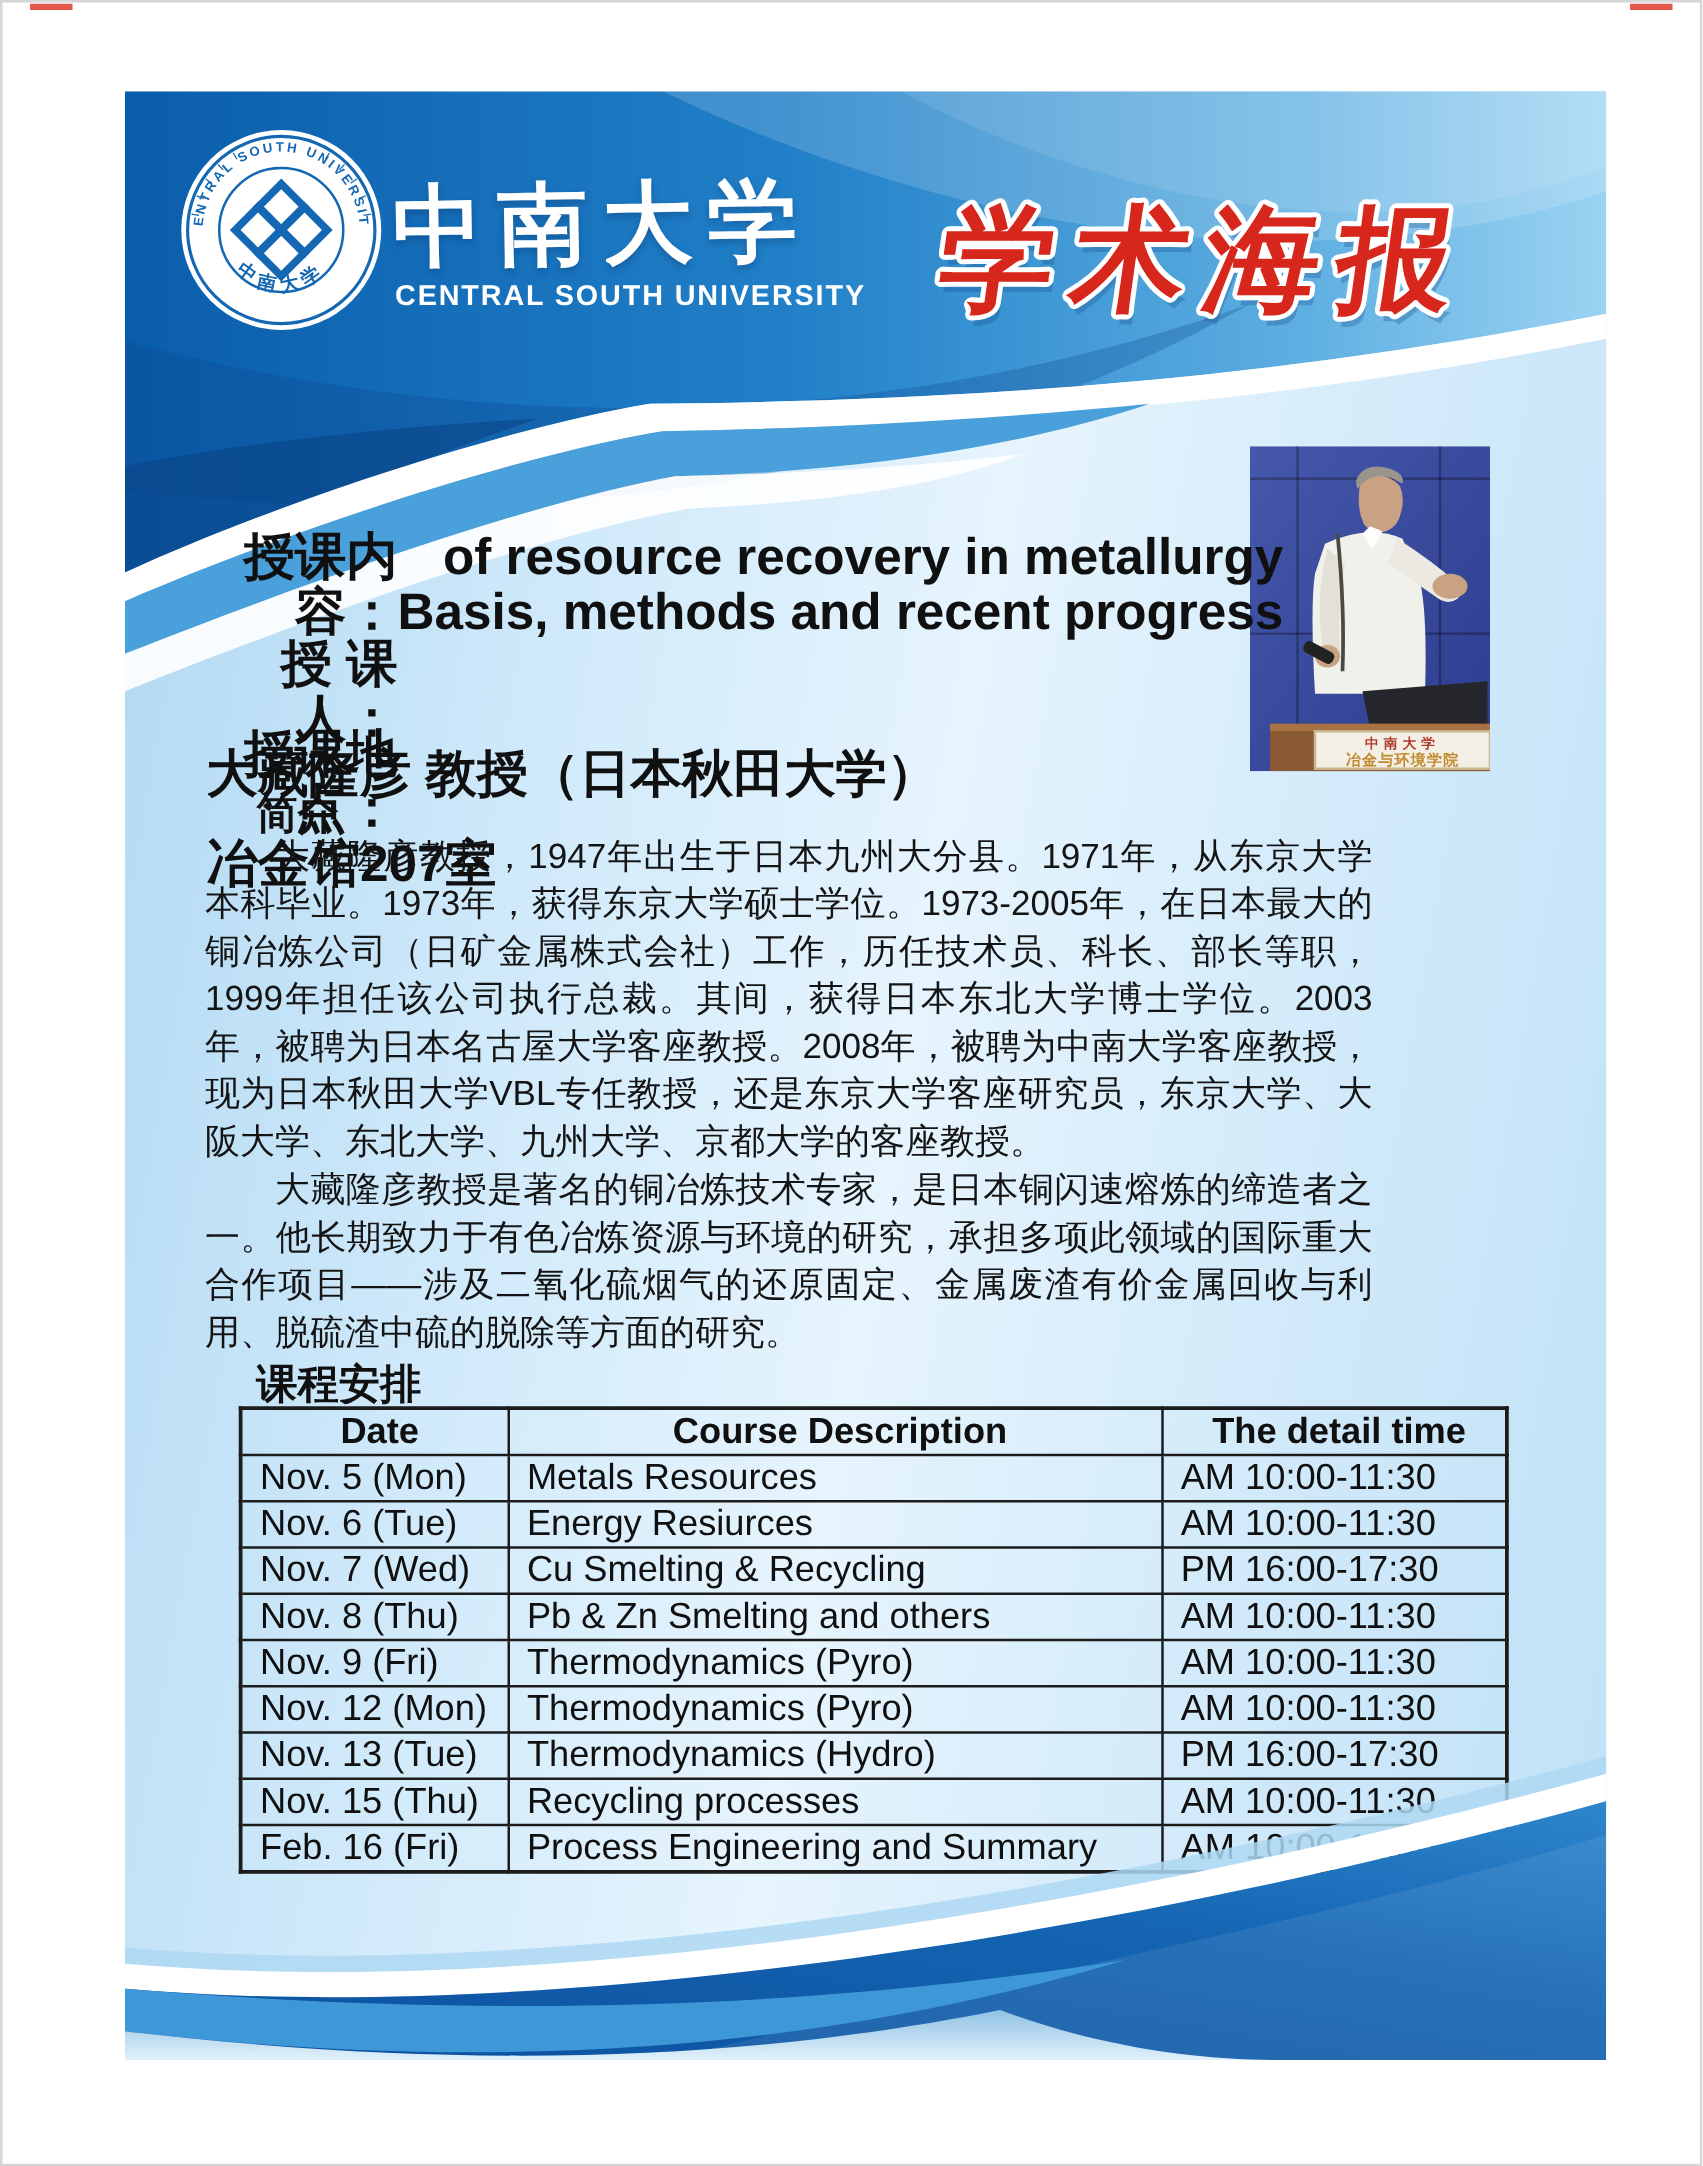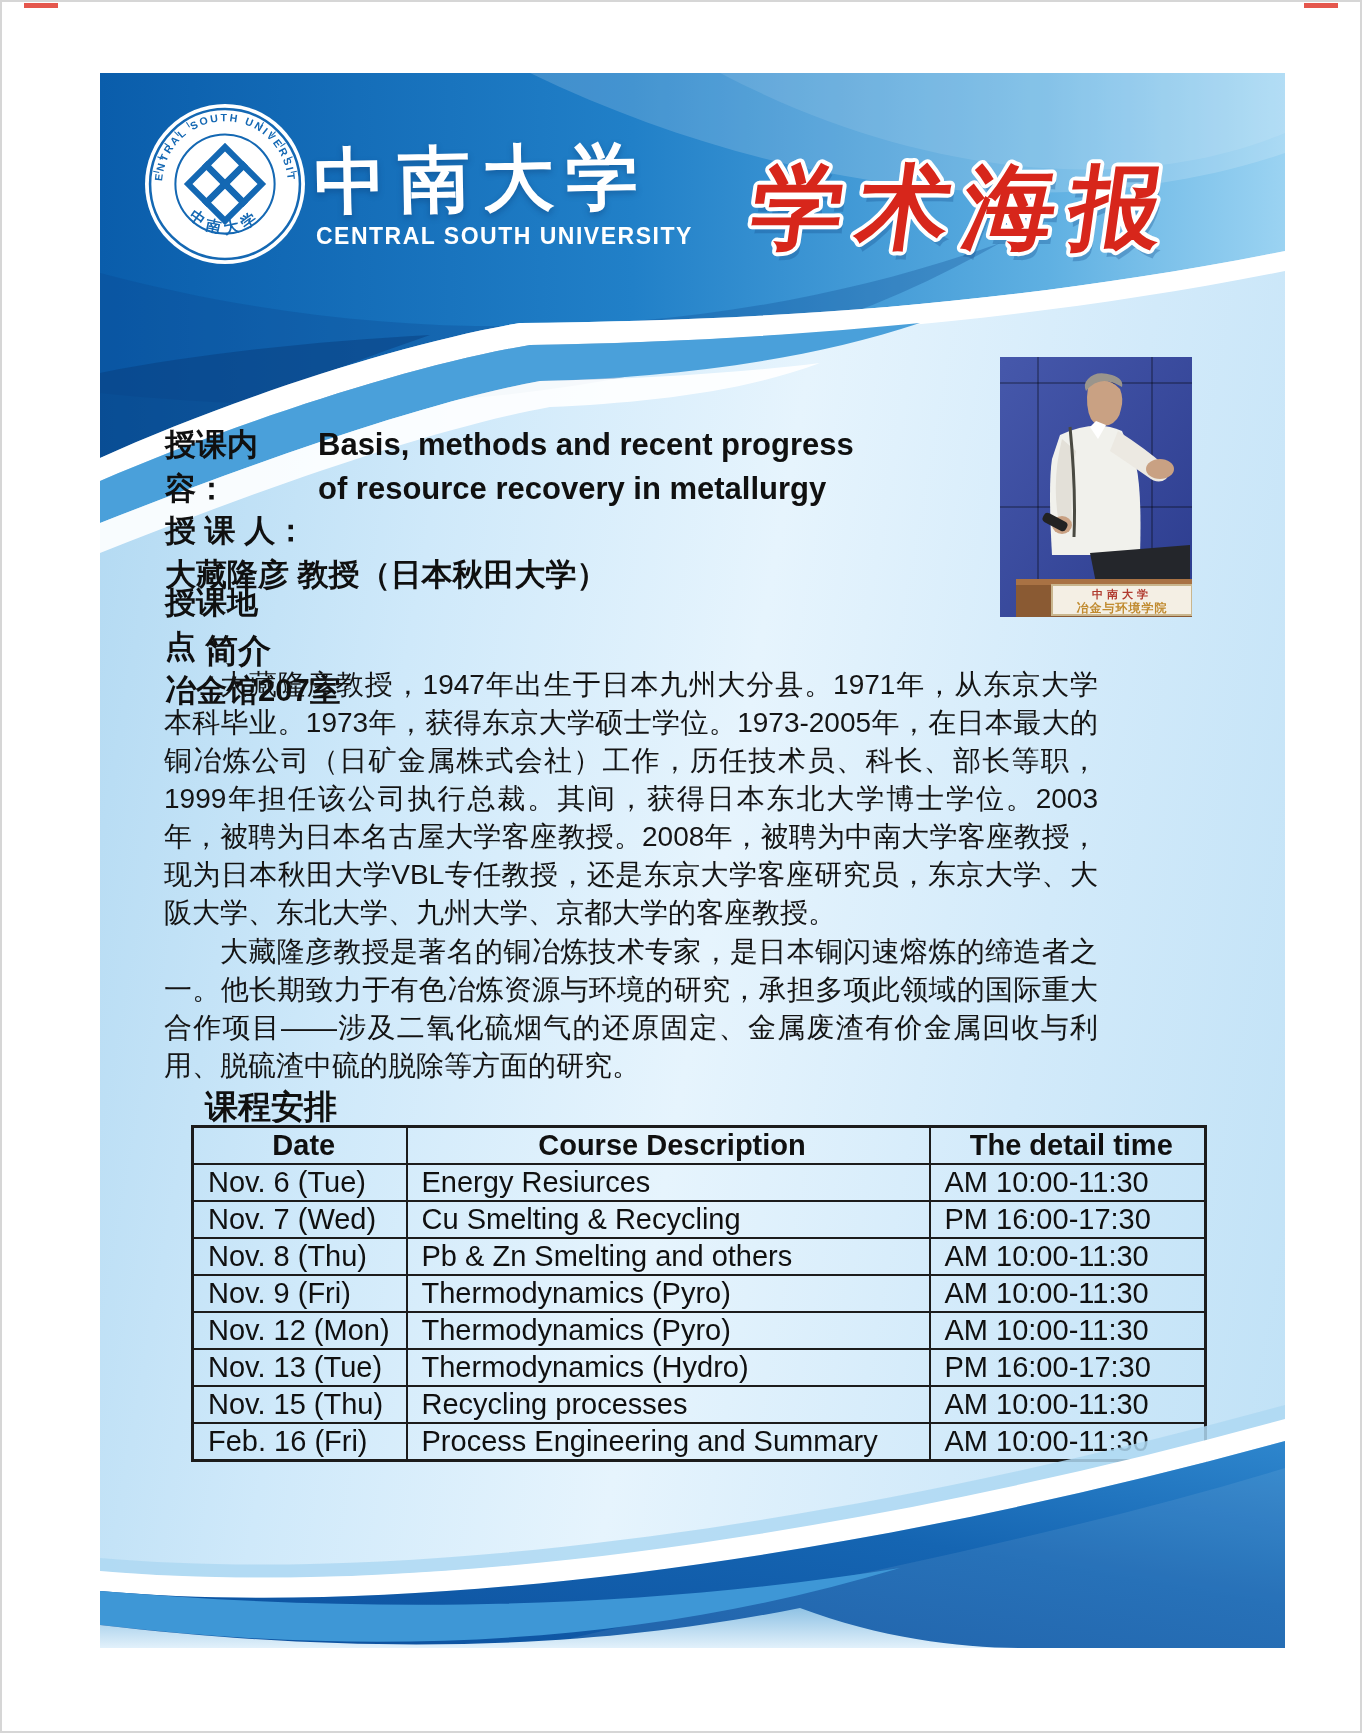--- a/index.html
+++ b/index.html
@@ -11,21 +11,21 @@
           background:linear-gradient(100deg,#aed7f1 0%,#cfe9fa 28%,#e6f4fd 52%,#d2eafa 75%,#bfe1f6 100%);}
   .hdr-svg,.wave-svg{position:absolute;left:0;display:block;pointer-events:none;}
   .hdr-svg{top:0;}
   .wave-svg{bottom:0;}
   .seal{position:absolute;left:44px;top:30px;width:162px;height:162px;}
   .cn-name{position:absolute;left:214px;top:58px;width:420px;color:#fff;font-size:72px;font-weight:bold;
            letter-spacing:12px;transform:rotate(-1deg);text-shadow:0 3px 6px rgba(10,50,100,.35);}
   .en-name{position:absolute;left:216px;top:150px;color:#fff;font-size:23px;font-weight:bold;letter-spacing:1.5px;}
   .red-title{position:absolute;left:600px;top:38px;width:520px;height:190px;}
   .photo{position:absolute;left:900px;top:284px;width:192px;height:260px;}
-  .line{position:absolute;left:65px;display:flex;color:#101010;font-weight:bold;font-size:31px;line-height:44px;}
+  .line{position:absolute;left:65px;display:flex;color:#101010;font-weight:bold;font-size:41px;line-height:44px;text-align:right;}
   .line .lbl{width:153px;flex:none;}
   .content-block{top:350px;}
   .content-lines{display:block;}
   .lecturer-line{top:436px;flex-direction:column;}
   .venue-line{top:508px;flex-direction:column;}
   .sec-head{position:absolute;left:105px;color:#101010;font-weight:bold;font-size:33px;}
   .bio-head{top:556px;}
   .bio{position:absolute;left:63px;top:592px;width:936px;color:#141414;font-size:28px;line-height:38px;
        text-align:justify;}
   .bio p{margin:1px;text-indent:2em;}
@@ -150,22 +150,22 @@
         <rect x="16" y="222" width="176" height="6" fill="#a97244"></rect>
         <rect x="52" y="228" width="140" height="30" fill="#f4efe4" stroke="#c9b68e" stroke-width="2"></rect>
         <text x="122" y="241" text-anchor="middle" font-size="11" font-weight="bold" fill="#b03a2e" letter-spacing="4">中南大学</text>
         <text x="122" y="255" text-anchor="middle" font-size="12" font-weight="bold" fill="#c08a2e" letter-spacing="1">冶金与环境学院</text>
       </g>
     </svg>
 
     <div class="line content-block">
       <span class="lbl">授课内容：</span>
       <span class="content-lines">
+        <span style="display:block">of resource recovery in metallurgy</span>
         <span style="display:block">Basis, methods and recent progress</span>
-        <span style="display:block">of resource recovery in metallurgy</span>
       </span>
     </div>
 
     <div class="line lecturer-line">
       <span class="lbl">授 课 人：</span>
       <span>大藏隆彦 教授（日本秋田大学）</span>
     </div>
 
     <div class="line venue-line">
       <span class="lbl">授课地点：</span>
@@ -188,20 +188,25 @@
           </colgroup>
         <thead>
           <tr>
             <th>Date</th>
             <th>Course Description</th>
             <th>The detail time</th>
           </tr>
         </thead>
         <tbody>
             <tr>
+              <td>Nov. 5 (Mon)</td>
+              <td>Metals Resources</td>
+              <td>AM 10:00-11:30</td>
+            </tr>
+            <tr>
               <td>Nov. 6 (Tue)</td>
               <td>Energy Resiurces</td>
               <td>AM 10:00-11:30</td>
             </tr>
             <tr>
               <td>Nov. 7 (Wed)</td>
               <td>Cu Smelting &amp; Recycling</td>
               <td>PM 16:00-17:30</td>
             </tr>
             <tr>

